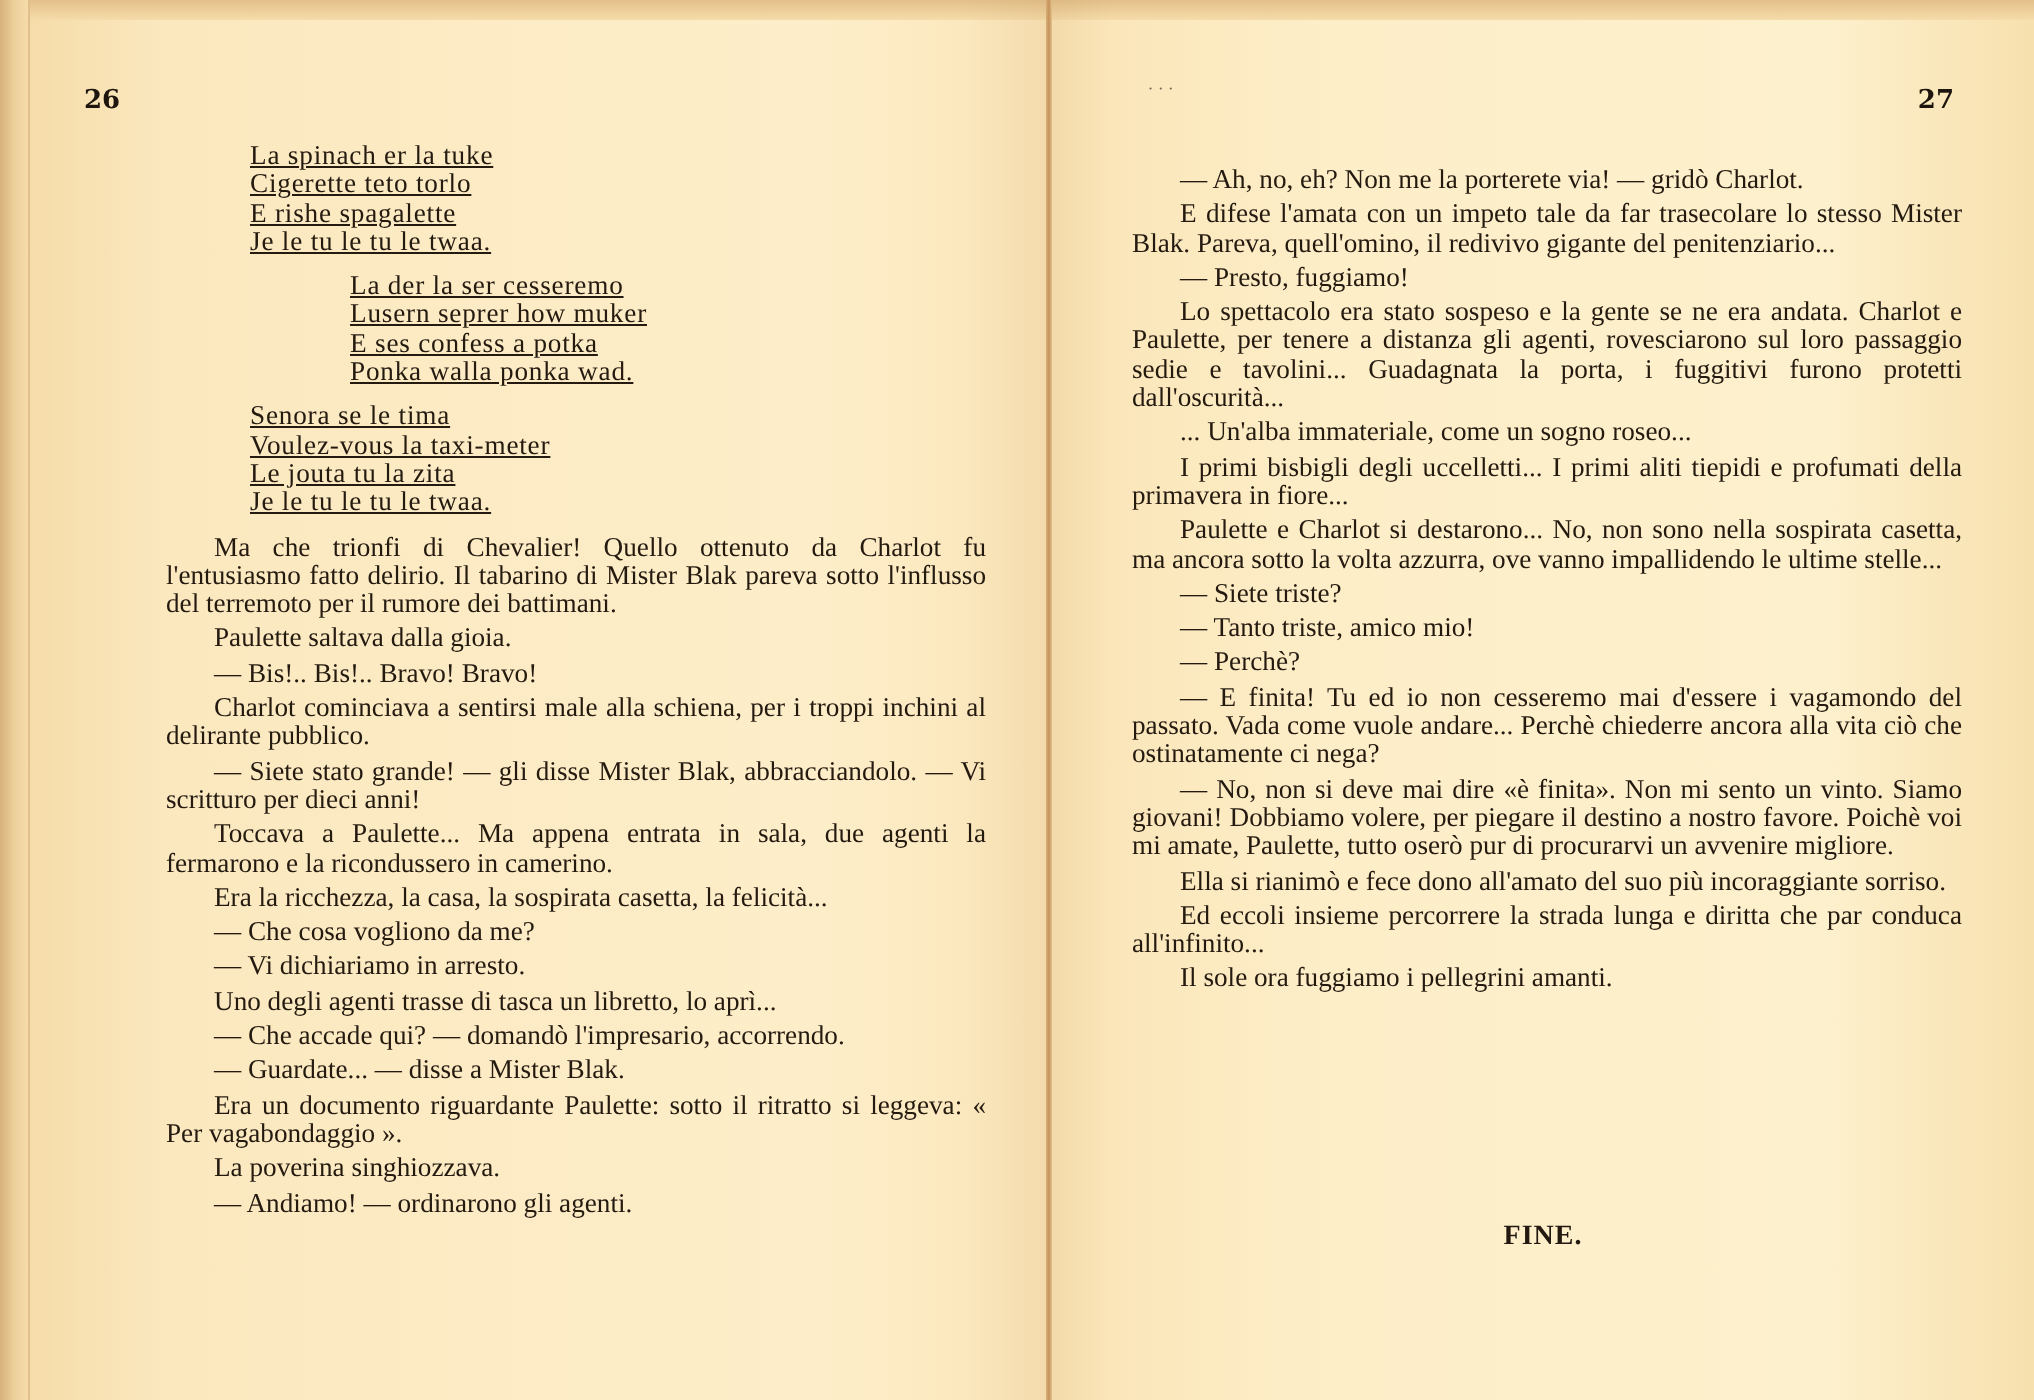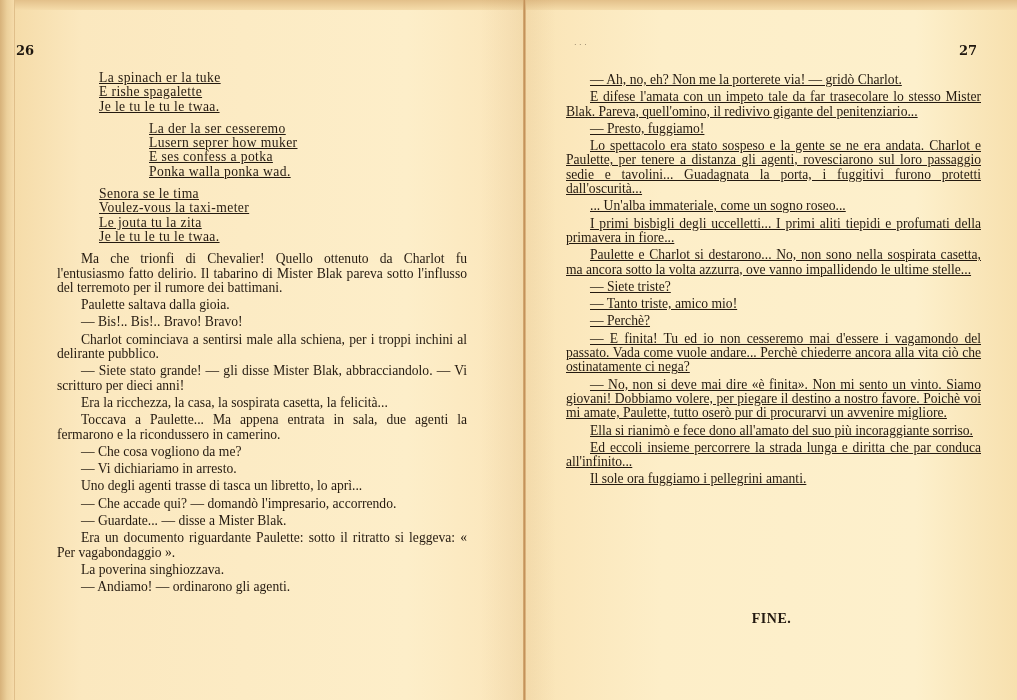--- a/index.html
+++ b/index.html
@@ -20,38 +20,38 @@
     }
     .edge-top {
       position: absolute; left: 0; top: 0; width: 1017px; height: 10px;
       background: linear-gradient(180deg, #e3c08a, #f5dcaa);
     }
     .gutter {
       position: absolute; left: 523px; top: 0; width: 3px; height: 700px;
       background: linear-gradient(90deg, #d8b078, #c4925a, #e6c48e);
     }
     .page { position: absolute; top: 0; height: 700px; }
-    .page-left { left: 4px; width: 509px; }
+    .page-left { left: 30px; width: 509px; }
     .page-right { left: 526px; width: 491px; }
     .page-num {
       position: absolute; top: 43px;
       font-family: "DejaVu Serif", serif; font-weight: bold; font-size: 13px;
       color: #1e160e;
     }
     .page-left .page-num { left: 12px; }
     .page-right .page-num { right: 40px; }
     .text {
       position: absolute;
       font-family: "Liberation Serif", "DejaVu Serif", serif;
       font-size: 13.6px; line-height: 14.3px;
       color: #241a10;
       text-align: justify;
     }
     .page-left .text { left: 95px; top: 71px; width: 368px; }
-    .page-right .text { left: 40px; top: 73px; width: 415px; text-decoration: underline; }
+    .page-right .text { left: 40px; top: 83px; width: 415px; }
     .stanza { margin: 0 0 8px 0; }
     .stanza div { white-space: nowrap; text-align: left; letter-spacing: 0.4px; text-decoration: underline; }
     .stanza.indent { margin-left: 50px; }
     .para { margin: 0 0 3px 0; text-indent: 24px; }
     .fine {
       position: absolute; left: 0; width: 491px; top: 611px;
       text-align: center; font-family: "Liberation Serif", serif;
       font-size: 14px; font-weight: bold; letter-spacing: 0.5px; color: #231910;
     }
     .specks {
@@ -74,20 +74,21 @@
   <div class="edge-left"></div>
   <div class="shadow-left"></div>
   <div class="shadow-right"></div>
   <div class="gutter"></div>
 
   <div class="page page-left">
     <div class="page-num">26</div>
     <div class="text">
       <div class="stanza">
         <div>La spinach er la tuke</div>
+        <div>Cigerette teto torlo</div>
         <div>E rishe spagalette</div>
         <div>Je le tu le tu le twaa.</div>
       </div>
       <div class="stanza indent">
         <div>La der la ser cesseremo</div>
         <div>Lusern seprer how muker</div>
         <div>E ses confess a potka</div>
         <div>Ponka walla ponka wad.</div>
       </div>
       <div class="stanza" style="margin-left:0;">
@@ -95,22 +96,22 @@
         <div>Voulez-vous la taxi-meter</div>
         <div>Le jouta tu la zita</div>
         <div>Je le tu le tu le twaa.</div>
       </div>
       <div style="margin-left:-42px; width:410px">
         <p class="para">Ma che trionfi di Chevalier! Quello ottenuto da Charlot fu l'entusiasmo fatto delirio. Il tabarino di Mister Blak pareva sotto l'influsso del terremoto per il rumore dei battimani.</p>
         <p class="para">Paulette saltava dalla gioia.</p>
         <p class="para">— Bis!.. Bis!.. Bravo! Bravo!</p>
         <p class="para">Charlot cominciava a sentirsi male alla schiena, per i troppi inchini al delirante pubblico.</p>
         <p class="para">— Siete stato grande! — gli disse Mister Blak, abbracciandolo. — Vi scritturo per dieci anni!</p>
+        <p class="para">Toccava a Paulette... Ma appena entrata in sala, due agenti la fermarono e la ricondussero in camerino.</p>
         <p class="para">Era la ricchezza, la casa, la sospirata casetta, la felicità...</p>
-        <p class="para">Toccava a Paulette... Ma appena entrata in sala, due agenti la fermarono e la ricondussero in camerino.</p>
         <p class="para">— Che cosa vogliono da me?</p>
         <p class="para">— Vi dichiariamo in arresto.</p>
         <p class="para">Uno degli agenti trasse di tasca un libretto, lo aprì...</p>
         <p class="para">— Che accade qui? — domandò l'impresario, accorrendo.</p>
         <p class="para">— Guardate... — disse a Mister Blak.</p>
         <p class="para">Era un documento riguardante Paulette: sotto il ritratto si leggeva: « Per vagabondaggio ».</p>
         <p class="para">La poverina singhiozzava.</p>
         <p class="para">— Andiamo! — ordinarono gli agenti.</p>
       </div>
     </div>

